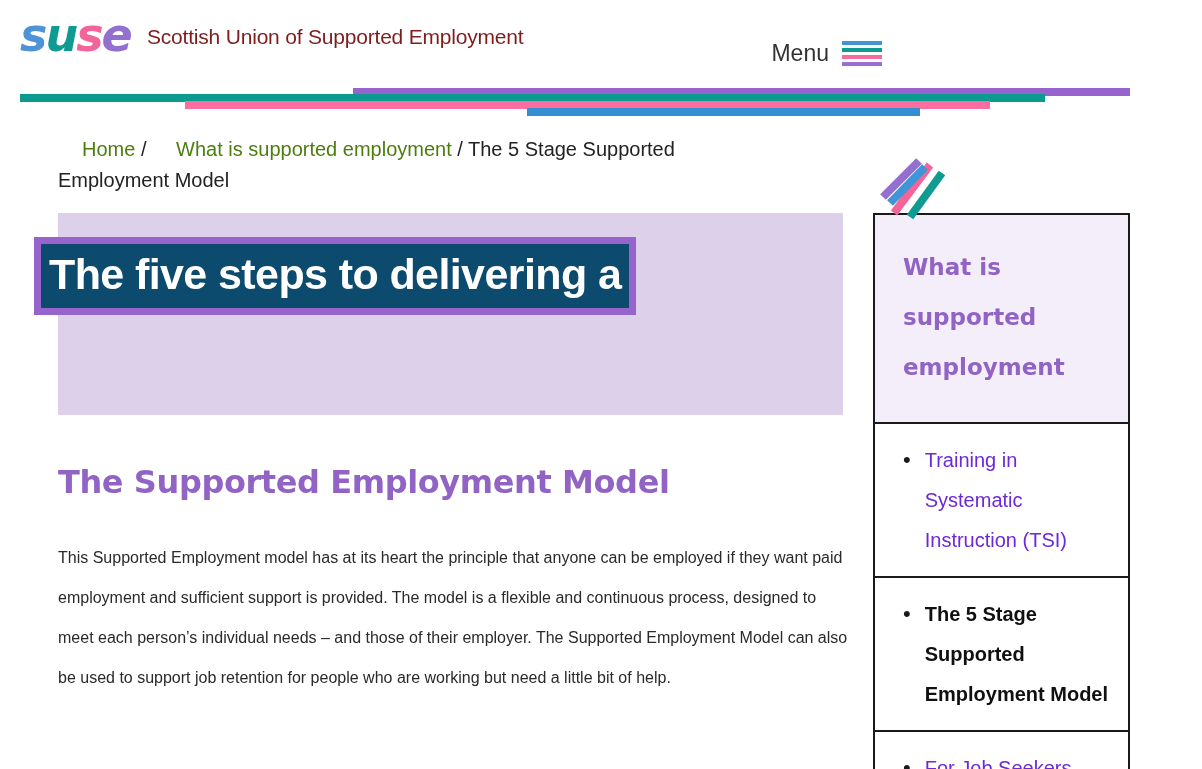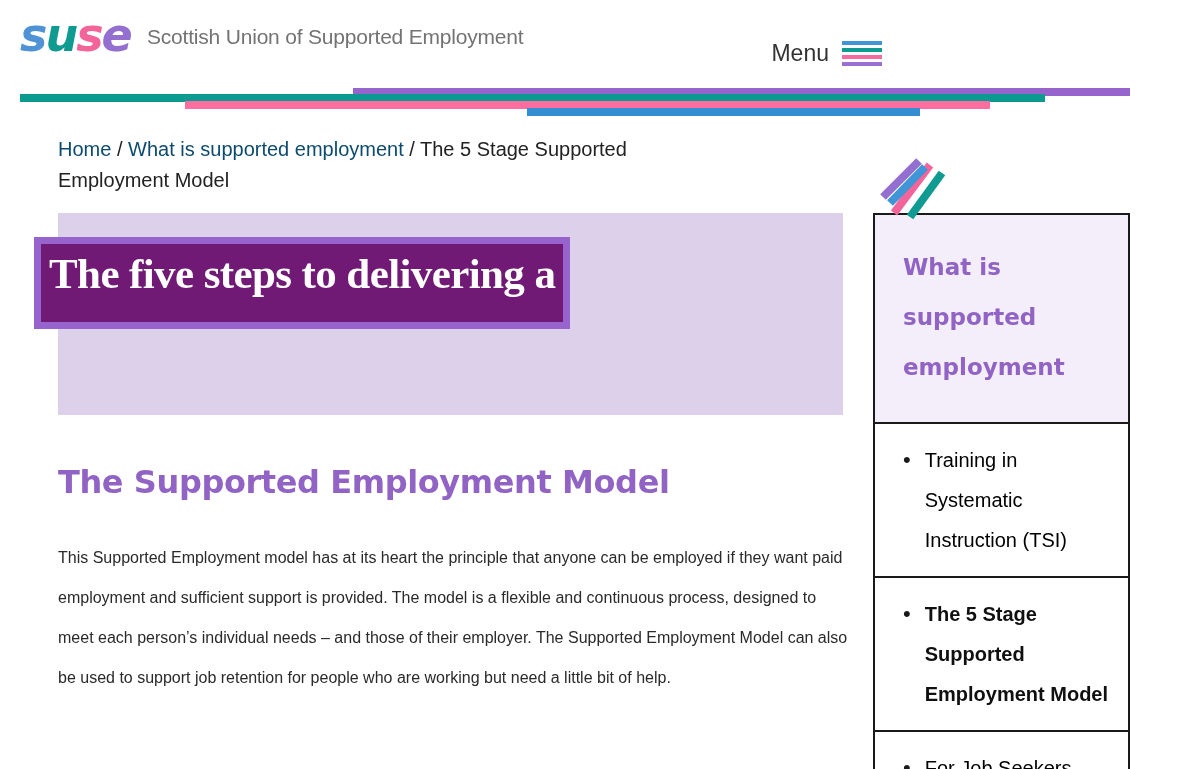--- a/index.html
+++ b/index.html
@@ -35,21 +35,21 @@
   }
   .logo .l1 { color: #4f93d6; }
   .logo .l2 { color: #0f9a92; }
   .logo .l3 { color: #f3649a; }
   .logo .l4 { color: #9370d0; }
 
   .site-title {
     position: absolute;
     left: 147px; top: 25px;
     font-size: 21px;
-    color: #737373;
+    color: #7f1d1d;
     font-weight: 400;
     letter-spacing: -0.2px;
     white-space: nowrap;
   }
 
   .menu-wrap {
     position: absolute;
     right: 70px; top: 40px;
     display: flex;
     align-items: center;
@@ -84,48 +84,48 @@
     position: absolute;
     left: 58px; top: 134px;
     width: 790px;
   }
   .breadcrumb {
     font-size: 20px;
     line-height: 31px;
     color: #222222;
     width: 640px;
   }
-  .breadcrumb a { color: #0c4a6e; text-decoration: none; cursor: pointer; }
+  .breadcrumb a { color: #4d7c0f; text-decoration: none; cursor: pointer; margin-left: 24px; }
   .breadcrumb .sep { color: #222222; }
   .breadcrumb .current { color: #222222; }
 
   
   .hero {
     position: absolute;
     left: 58px; top: 213px;
     width: 785px;
     height: 202px;
     background: #dcd0ea;
   }
   .hero-lines {
     position: absolute;
     left: -24px; top: 24px;
   }
   .hl {
     display: block;
     border: 7px solid #9763cc;
-    background: #701a75;
+    background: #0c4a6e;
     color: #ffffff;
-    font-family: Liberation Serif, serif;
+    font-family: Liberation Sans, sans-serif;
     font-size: 43px;
     font-weight: 700;
     line-height: 56px;
     letter-spacing: -0.6px;
     white-space: nowrap;
-    padding: 2px 8px 20px 8px;
+    padding: 2px 8px 6px 8px;
     width: max-content;
   }
   .hl-1 { }
   .hl-2 { border-top: none; }
 
   .section-title {
     position: absolute;
     left: 58px; top: 447px;
     font-family: "DejaVu Sans", sans-serif;
     font-size: 32px;
@@ -183,21 +183,21 @@
   .sb-item:last-child { border-bottom: none; }
   .sb-bullet {
     font-size: 22px;
     line-height: 40px;
     color: #1a1a1a;
     flex: 0 0 auto;
   }
   .sb-label {
     font-size: 20px;
     line-height: 40px;
-    color: #000000;
+    color: #6d28d9;
   }
   .sb-item.active .sb-label {
     font-weight: 700;
     color: #101010;
   }
 </style>
 </head>
 <body>
 
 <div class="site-header">

